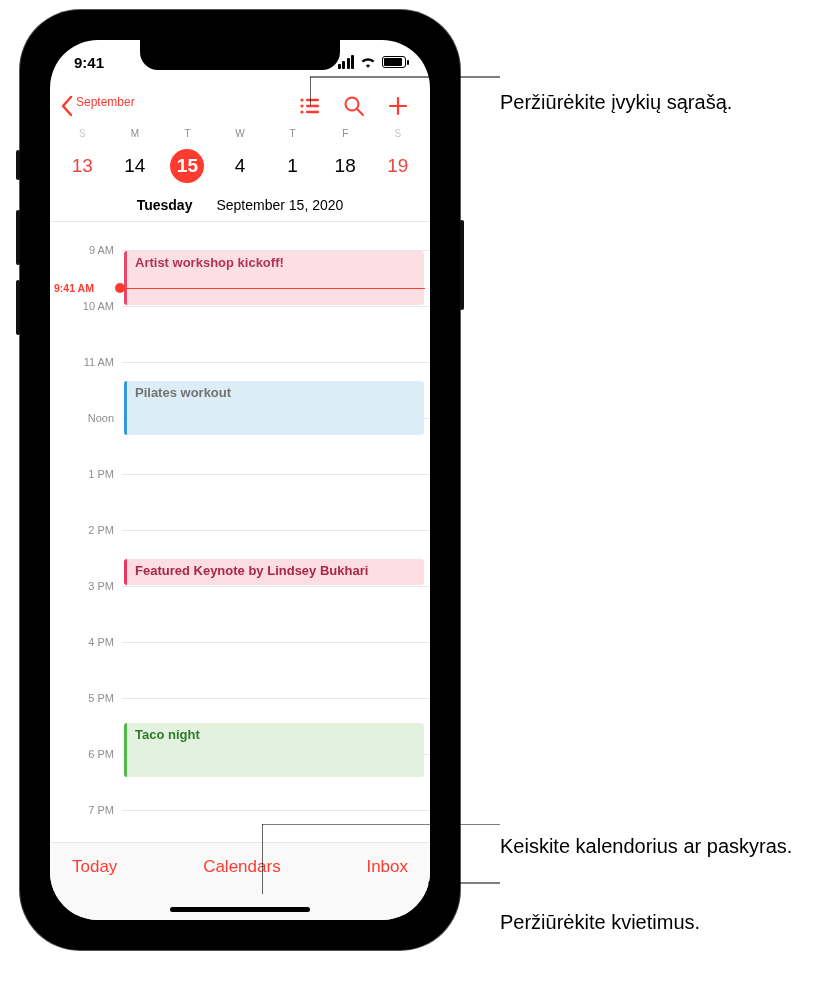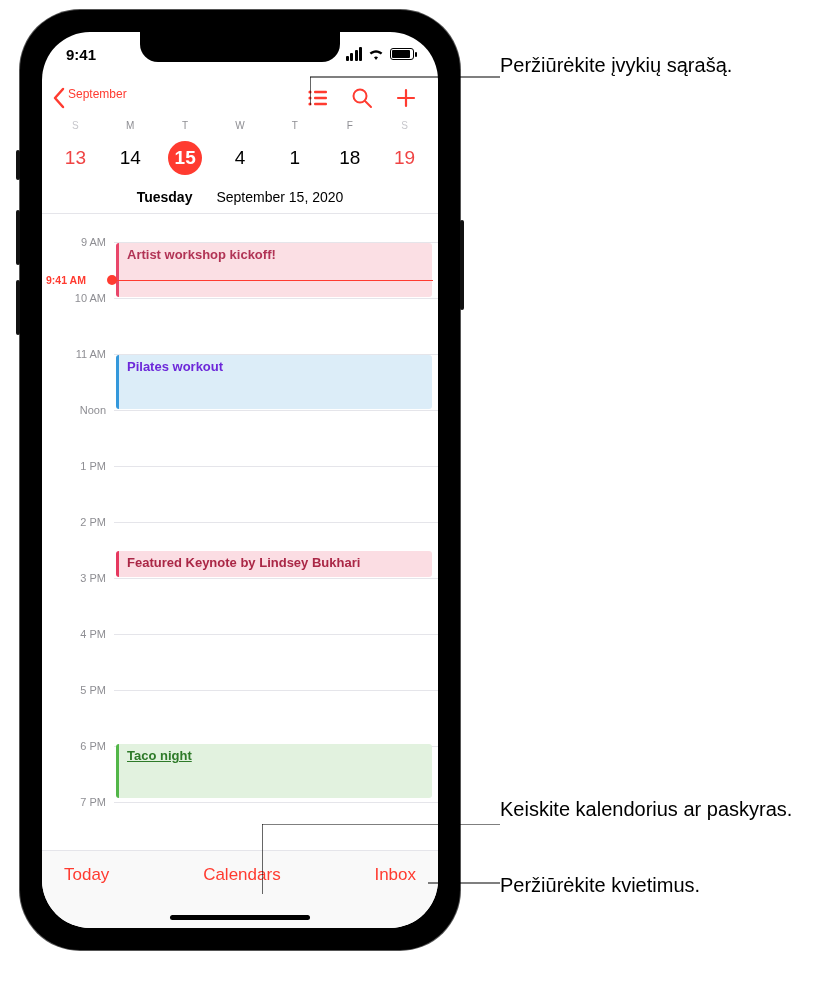--- a/index.html
+++ b/index.html
@@ -12,21 +12,21 @@
   }
   
   .phone {
     position: absolute;
     left: 20px;
     top: 10px;
     width: 440px;
     height: 940px;
     background: #000;
     border-radius: 60px;
-    padding: 22px;
+    padding: 30px;
     box-shadow: 0 0 0 1px #555;
   }
   .side-btn { position: absolute; background: #111; border-radius: 3px; }
   .side-btn.l1 { left: -4px; top: 140px; width: 4px; height: 30px; }
   .side-btn.l2 { left: -4px; top: 200px; width: 4px; height: 55px; }
   .side-btn.l3 { left: -4px; top: 270px; width: 4px; height: 55px; }
   .side-btn.r1 { right: -4px; top: 210px; width: 4px; height: 90px; }
   .screen {
     width: 100%;
     height: 100%;
@@ -108,21 +108,21 @@
   .hour-label { position:absolute; right:calc(100% - 70px); transform:translateY(-50%); font-size:11px; color:#8e8e93; text-align:right; width:62px; padding-right:6px; }
   .now-line { position:absolute; left:70px; right:5px; border-top:1.5px solid #ff3b30; }
   .now-dot { position:absolute; width:10px; height:10px; background:#ff3b30; border-radius:50%; left:65px; transform:translateY(-50%); }
   .now-label { position:absolute; left:4px; font-size:10.5px; color:#ff3b30; font-weight:600; transform:translateY(-50%); }
   .event {
     position:absolute; left:74px; right:6px;
     border-radius:3px; padding:4px 8px; font-size:13px; font-weight:600;
     border-left:3px solid; overflow:hidden; cursor:pointer;
   }
   .ev-pink { background:#fbdfe4; border-color:#e9466a; color:#b13355; }
-  .ev-blue { background:#dcedf8; border-color:#3498db; color:#6d28d9; }
+  .ev-blue { background:#dcedf8; border-color:#3498db; color:#737373;margin-top:18px; }
   .ev-rose { background:#fbdde3; border-color:#e6385f; color:#aa2746; }
   .ev-green{ background:#e2f2df; border-color:#52b648; color:#2e7a29; }
 
   
   .toolbar {
     position:absolute; left:0; right:0; bottom:0;
     height:78px; border-top:1px solid #e5e5ea;
     background:#f9f9f9;
     display:flex; justify-content:space-between; align-items:flex-start;
     padding:14px 22px 0;
@@ -134,20 +134,21 @@
     width:140px; height:5px; background:#000; border-radius:3px;
   }
 
   
   .callout {
     position:absolute;
     font-size:20px;
     line-height:1.35;
     color:#000;
     width:320px;
+    margin-top:37px;
   }
   .callout-line {
     position:absolute;
     stroke:#000; fill:none; stroke-width:1.2;
   }
 </style>
 </head>
 <body>
 
 <div class="phone">
@@ -252,21 +253,21 @@
         <div class="hour-label" style="top: 420px;">4 PM</div>
         <div class="hour-line" style="top: 476px; left: 72px;"></div>
         <div class="hour-label" style="top: 476px;">5 PM</div>
         <div class="hour-line" style="top: 532px; left: 72px;"></div>
         <div class="hour-label" style="top: 532px;">6 PM</div>
         <div class="hour-line" style="top: 588px; left: 72px;"></div>
         <div class="hour-label" style="top: 588px;">7 PM</div>
         <div class="event ev-pink" style="top: 29px; height: 54px;">Artist workshop kickoff!</div>
         <div class="event ev-blue" style="top: 141px; height: 54px;">Pilates workout</div>
         <div class="event ev-rose" style="top: 337px; height: 26px;">Featured Keynote by Lindsey Bukhari</div>
-        <div class="event ev-green" style="top: 530px; height: 54px; text-decoration: underline;">Taco night</div>
+        <div class="event ev-green" style="top: 501px; height: 54px;">Taco night</div>
         <div class="now-line" style="top: 66.2667px;"></div>
         <div class="now-dot" style="top: 66.2667px;"></div>
         <div class="now-label" style="top: 66.2667px;">9:41 AM</div>
       </div>
 
     <div class="toolbar">
       <span>Today</span>
       <span>Calendars</span>
       <span>Inbox</span>
       <div class="home-ind"></div>

